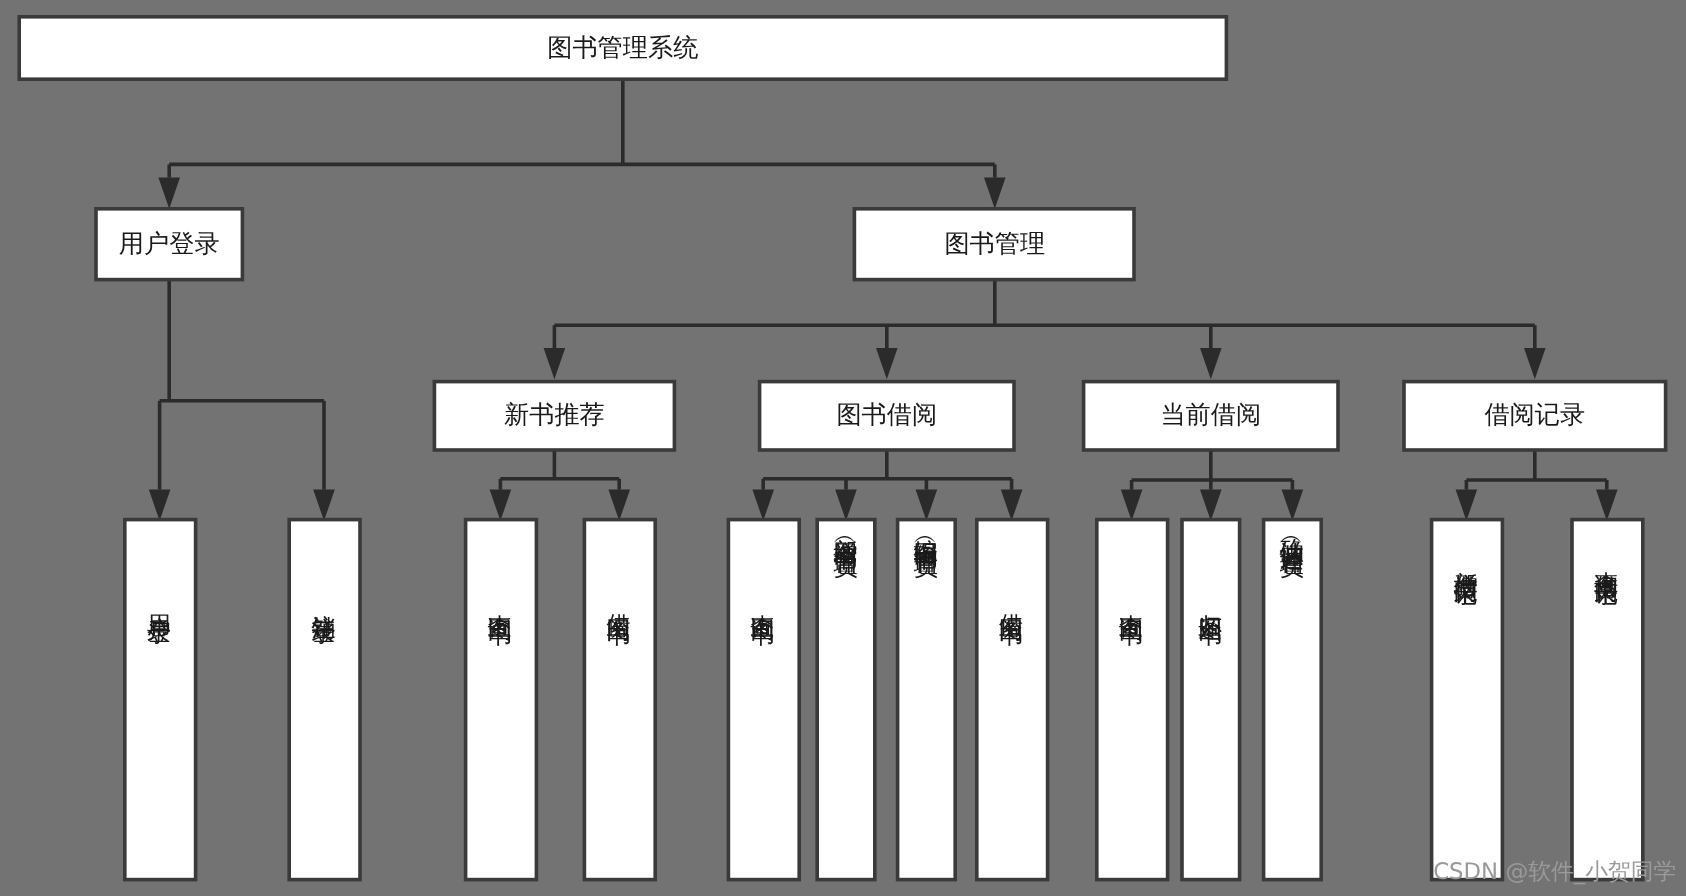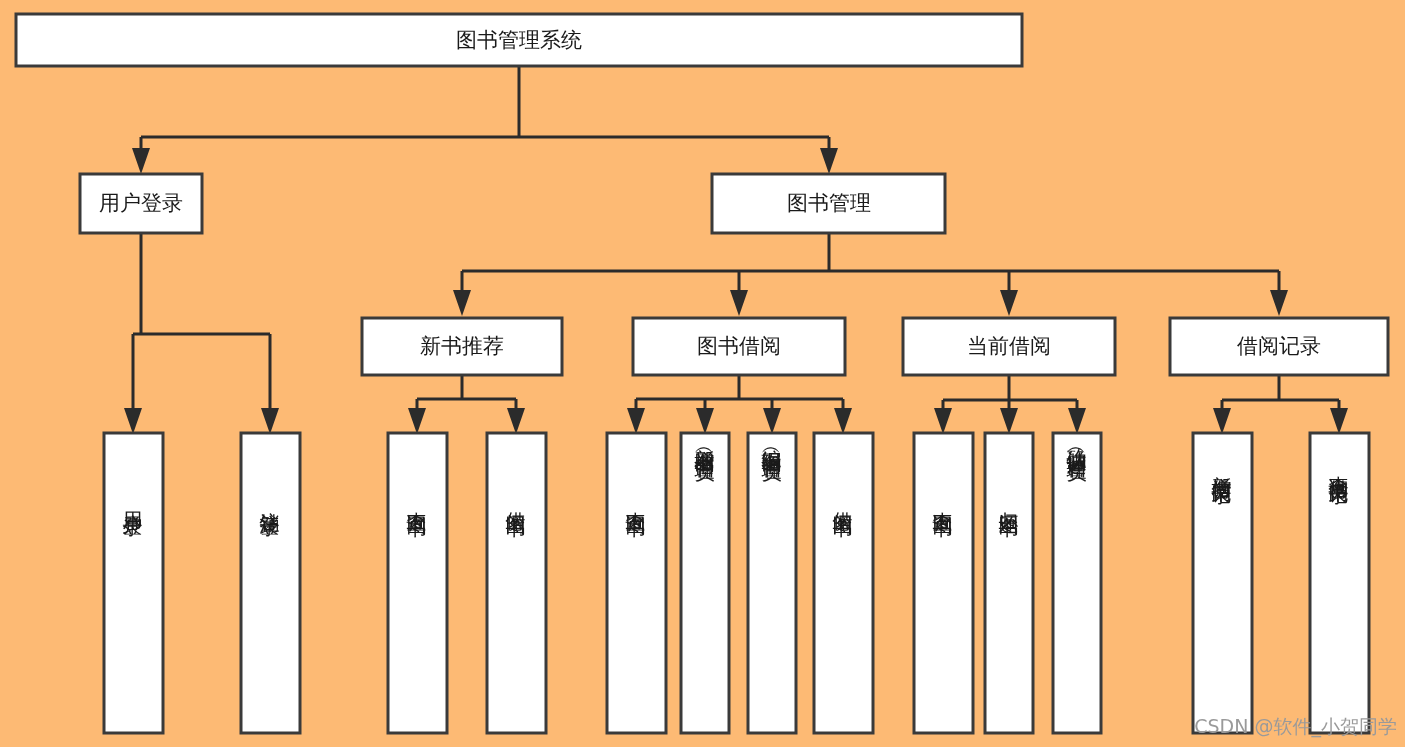--- a/index.html
+++ b/index.html
@@ -8,21 +8,21 @@
     padding: 0;
     background: #ffffff;
   }
   body {
     font-family: "DejaVu Sans", "Liberation Sans", sans-serif;
   }
   #diagram-root {
     position: relative;
     width: 1405px;
     height: 747px;
-    background: #fdba74;
+    background: #737373;
     overflow: hidden;
   }
   svg.tree-canvas {
     position: absolute;
     left: 0;
     top: 0;
     width: 1405px;
     height: 747px;
     display: block;
   }

